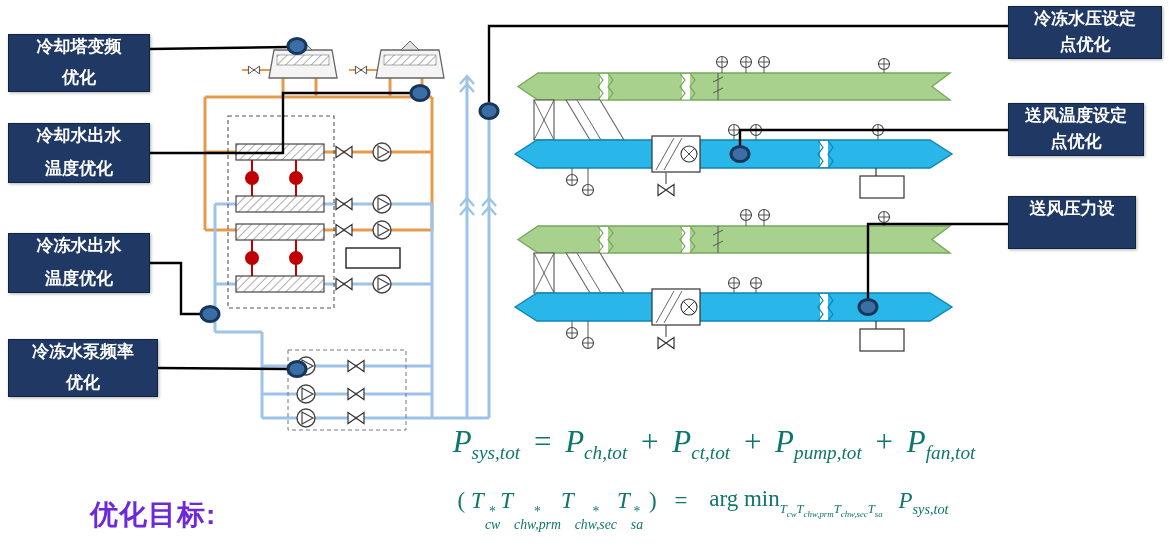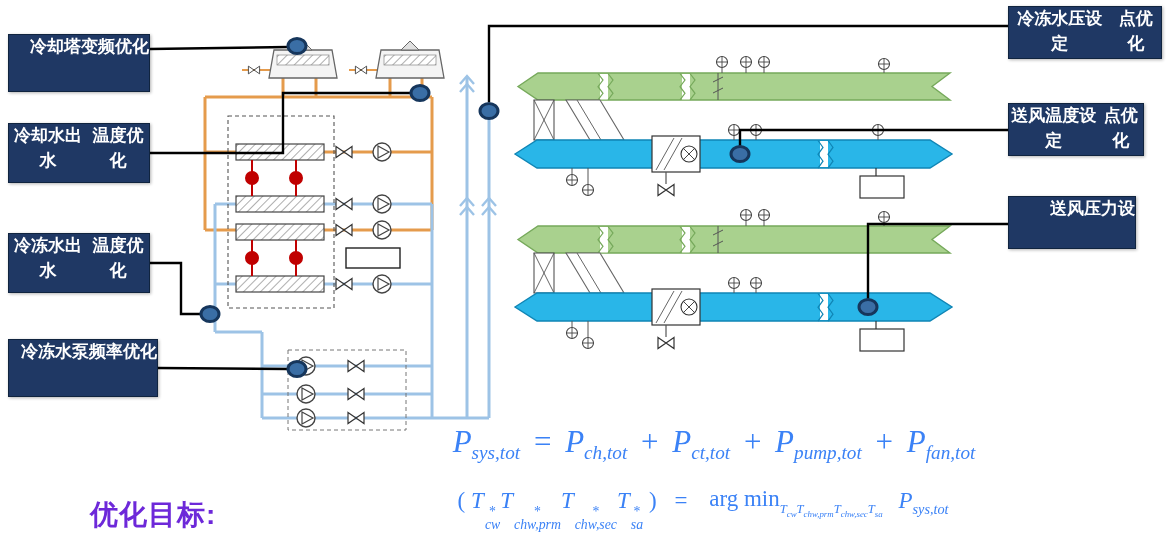--- a/index.html
+++ b/index.html
@@ -1,32 +1,32 @@
 <!DOCTYPE html>
 <html><head>
 <meta charset="utf-8">
 <style>
   *{margin:0;padding:0;box-sizing:border-box}
   body{background:#fff}
   #stage{position:relative;width:1169px;height:556px;background:#fff;
          font-family:"Liberation Sans","DejaVu Sans",sans-serif;overflow:hidden}
   #diagram{position:absolute;left:0;top:0}
   .label-box{position:absolute;background:#1F3864;border:1px solid #10243f;color:#fff;
-             font-weight:700;font-size:17px;line-height:1.45;display:flex;
-             justify-content:flex-end;text-align:center;box-shadow:1px 1px 3px rgba(0,0,0,.3)}
+             font-weight:700;font-size:17px;line-height:1.45;display:flex;flex-direction:column;
+             justify-content:space-between;text-align:center;box-shadow:1px 1px 3px rgba(0,0,0,.3)}
   .label-box span{display:block}
   .lb1{left:8px;top:34px;width:142px;height:58px}
   .lb2{left:8px;top:123px;width:142px;height:60px}
   .lb3{left:8px;top:233px;width:142px;height:60px}
   .lb4{left:8px;top:339px;width:150px;height:58px}
   .rb1{left:1008px;top:6px;width:154px;height:53px}
   .rb2{left:1008px;top:103px;width:136px;height:53px}
   .rb3{left:1008px;top:196px;width:128px;height:53px}
   #objective{position:absolute;left:90px;top:496px;font-size:28px;font-weight:700;color:#6d28d9;letter-spacing:1px}
-  .eq{position:absolute;font-family:"Liberation Serif","DejaVu Serif",serif;color:#3b82f6;white-space:nowrap}
+  .eq{position:absolute;font-family:"Liberation Serif","DejaVu Serif",serif;color:#0f766e;white-space:nowrap}
   #eq1{left:424px;top:424px;font-size:31px;width:580px;text-align:center}
   #eq2{left:400px;top:487px;font-size:23px;width:600px;text-align:center}
   .v{font-style:italic}
   .eq sub{font-style:italic;font-size:0.62em}
   .op{margin:0 6px}
   .ss{display:inline-flex;flex-direction:column;font-size:0.6em;line-height:1;vertical-align:-0.55em;margin-left:1px}
   .ss .sp{font-style:normal}
   .ss .sb{font-style:italic}
   .argmin{display:inline-flex;flex-direction:row;line-height:1;margin:0 10px;vertical-align:middle}
   .am-top{font-style:normal}

